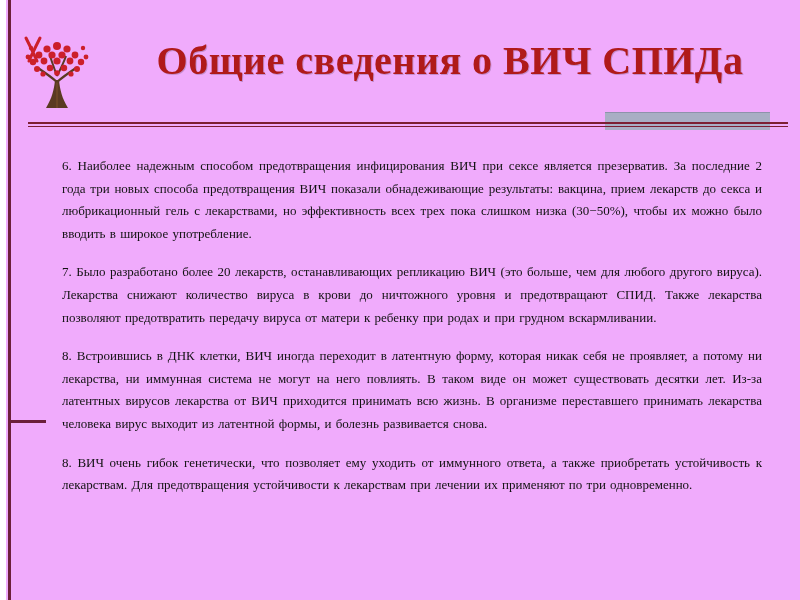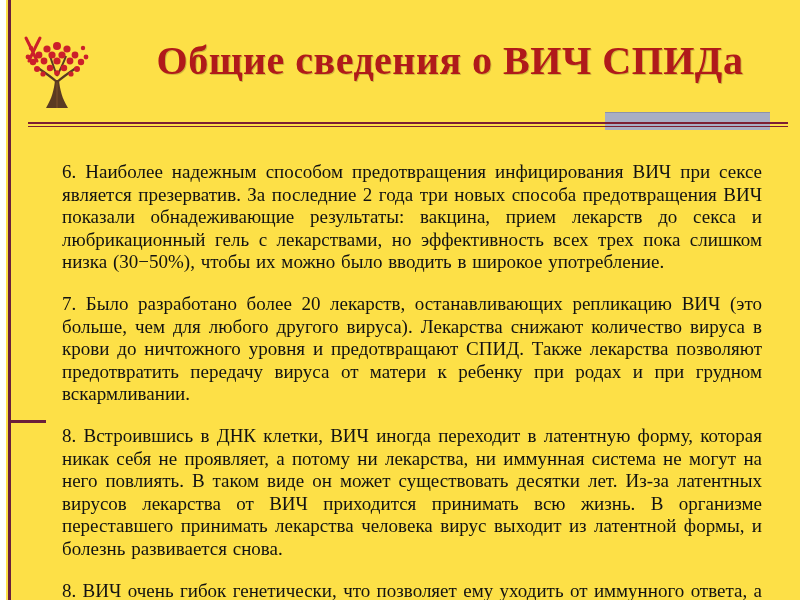--- a/index.html
+++ b/index.html
@@ -13,21 +13,21 @@
     font-family: "Liberation Serif", serif;
     overflow: hidden;
     position: relative;
   }
 
   
   #slide {
     position: absolute;
     left: 0; top: 0;
     width: 800px; height: 600px;
-    background: #fde047;
+    background: #f0abfc;
   }
 
   
   .left-bar {
     position: absolute;
     left: 8px;
     top: 0;
     width: 3px;
     height: 600px;
     background: #6b1f3a;
@@ -99,21 +99,21 @@
 
   
   .content {
     position: absolute;
     left: 62px;
     top: 142px;
     width: 700px;
   }
   .para {
     font-family: "Liberation Serif", serif;
-    font-size: 19px;
+    font-size: 13px;
     line-height: 22.6px;
     color: #121212;
     text-align: justify;
     text-justify: inter-word;
     margin-bottom: 16px;
     word-spacing: 1px;
   }
   .para:last-child { margin-bottom: 0; }
 
   

